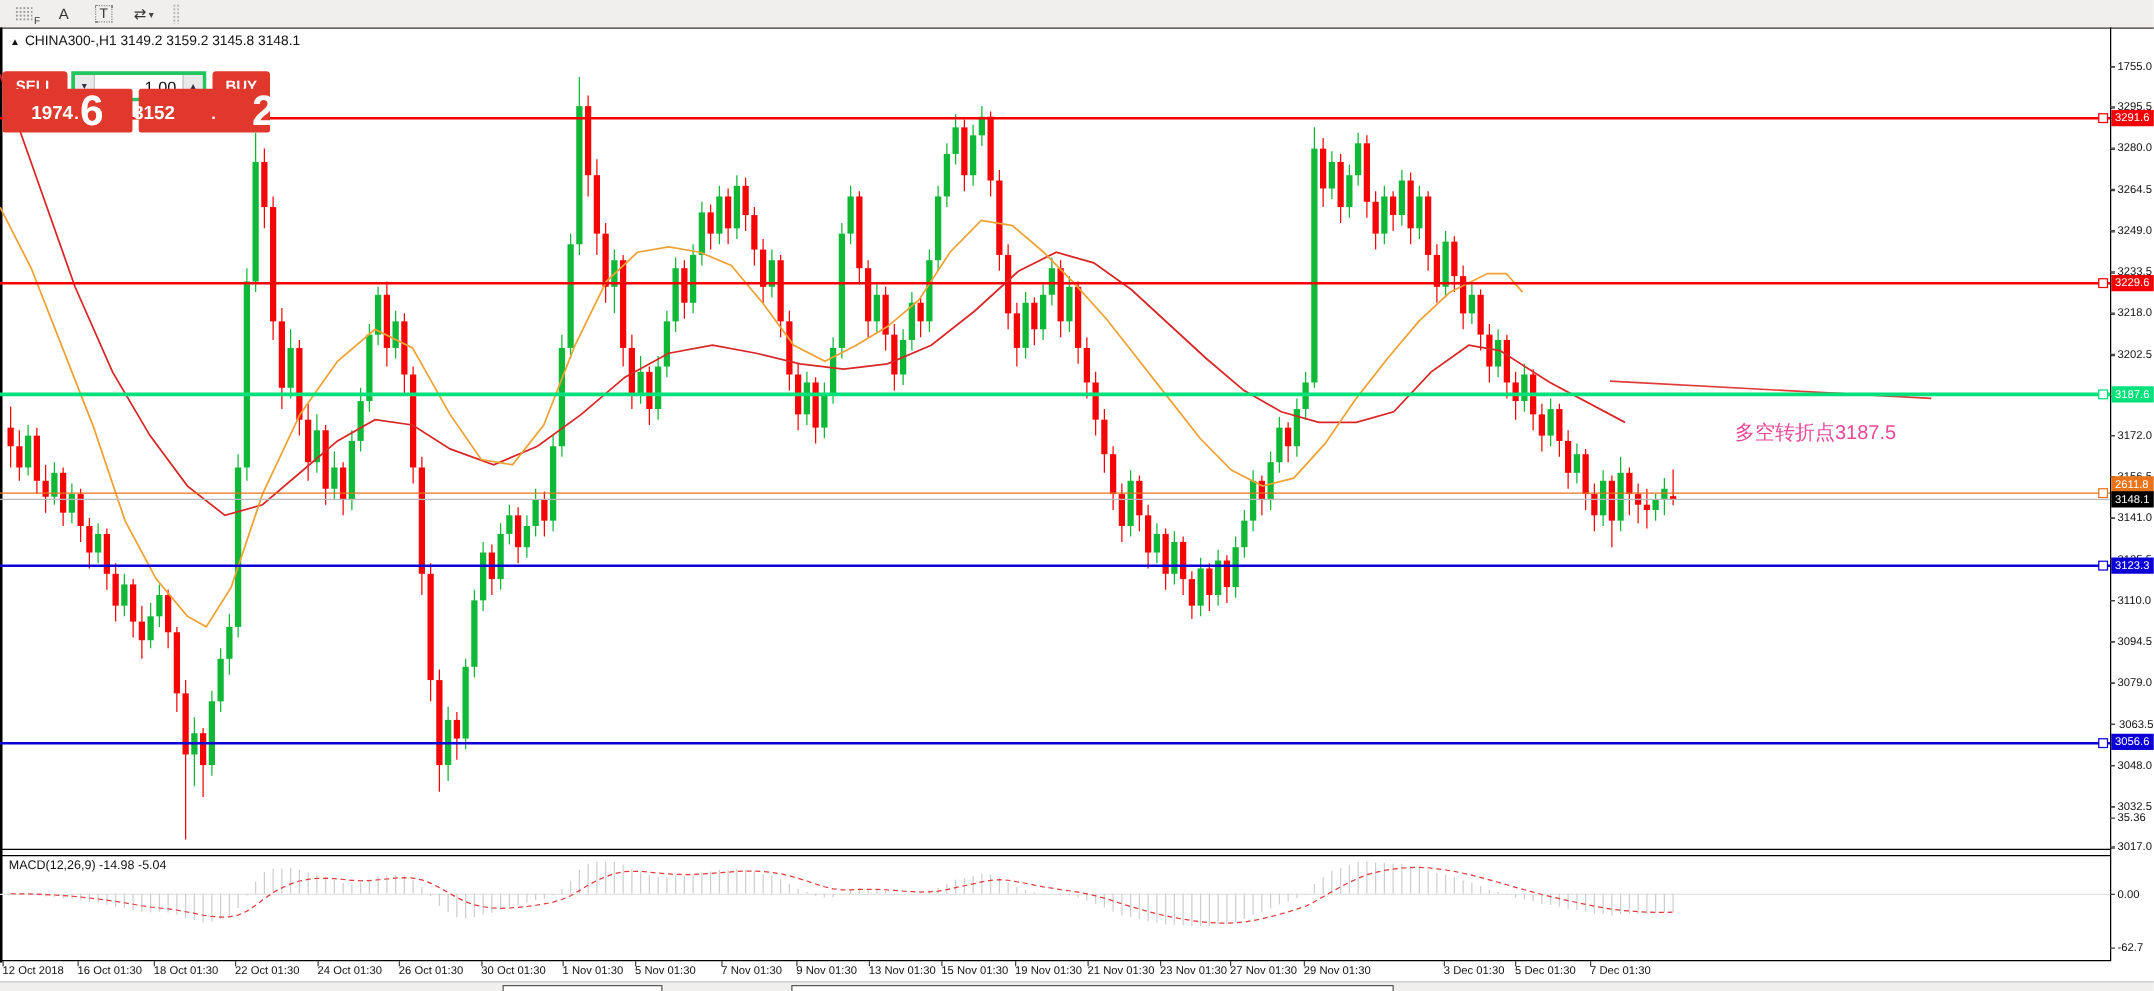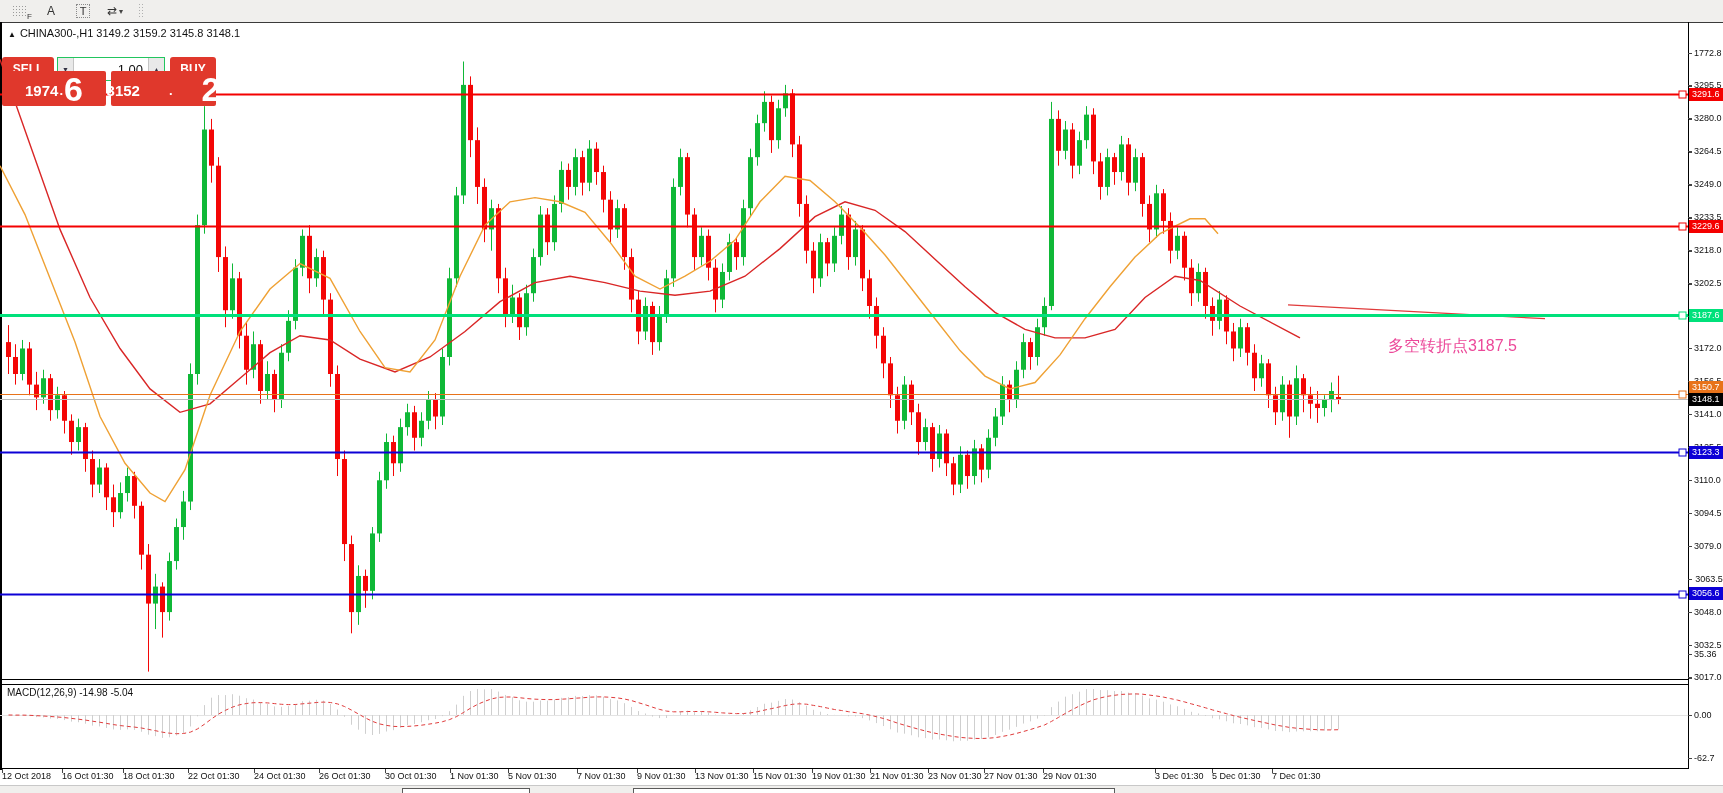--- a/index.html
+++ b/index.html
@@ -31,21 +31,21 @@
 
   
   .widget{position:absolute;left:2px;top:44px;width:214px;height:62px;z-index:7;}
   .w-row1{position:absolute;left:0;top:13px;width:214px;height:24px;}
   .btn-sell,.btn-buy{position:absolute;top:0;height:24px;background:#e0382c;color:#fff;
     font-size:12px;font-weight:bold;display:flex;align-items:center;justify-content:center;
     border-radius:3px;cursor:pointer;}
   .btn-sell{left:0;width:52px;}
   .btn-buy{right:0;width:46px;}
   .vol-wrap{position:absolute;left:55px;top:0;width:108px;height:24px;background:#fff;
-    border:1px solid #22c55e;display:flex;box-sizing:border-box;}
+    border:3px solid #22c55e;display:flex;box-sizing:border-box;}
   .spin{width:15px;height:100%;background:#e9e9e9;border:0;display:flex;align-items:center;
     justify-content:center;font-size:7px;color:#334;cursor:pointer;}
   .spin.dn{border-right:1px solid #c4c4c4;}
   .spin.up{border-left:1px solid #c4c4c4;}
   .vol-input{flex:1;border:0;outline:none;font-size:13px;text-align:right;padding:0 5px 0 0;
     font-family:"Liberation Sans",sans-serif;color:#111;min-width:0;}
   .w-row2{position:absolute;left:0;top:27px;width:214px;height:35px;}
   .px-panel{position:absolute;top:0;height:35px;background:#e0382c;color:#fff;display:flex;
     align-items:flex-end;justify-content:center;border-radius:2px;cursor:pointer;}
   .px-panel .pint{font-size:15px;font-weight:bold;line-height:30px;}
@@ -761,21 +761,21 @@
   <div class="annotation" style="color: #ec4899;">多空转折点3187.5</div>
 
   <div class="macd-label">MACD(12,26,9) -14.98 -5.04</div>
 
   <div class="sep" style="left:0;top:679px;width:1688px;height:1px;"></div>
   <div class="sep" style="left:0;top:684px;width:1688px;height:1px;"></div>
   <div class="sep" style="left:0;top:768px;width:1688px;height:1px;"></div>
   <div class="sep" style="left:1688px;top:22px;width:1px;height:747px;"></div>
 
   <div id="axis-holder">
-      <div class="ax-label" style="top: 46.5px;">1772.8</div>
+      <div class="ax-label" style="top: 46.5px;">1755.0</div>
       <div class="ax-label" style="top: 79.4499px;">3295.5</div>
       <div class="ax-label" style="top: 112.4px;">3280.0</div>
       <div class="ax-label" style="top: 145.35px;">3264.5</div>
       <div class="ax-label" style="top: 178.3px;">3249.0</div>
       <div class="ax-label" style="top: 211.249px;">3233.5</div>
       <div class="ax-label" style="top: 244.199px;">3218.0</div>
       <div class="ax-label" style="top: 277.149px;">3202.5</div>
       <div class="ax-label" style="top: 310.099px;">3187.0</div>
       <div class="ax-label" style="top: 341.986px;">3172.0</div>
       <div class="ax-label" style="top: 374.936px;">3156.5</div>
@@ -787,21 +787,21 @@
       <div class="ax-label" style="top: 572.635px; text-align: center;">3063.5</div>
       <div class="ax-label" style="top: 605.585px;">3048.0</div>
       <div class="ax-label" style="top: 638.535px;">3032.5</div>
       <div class="ax-label" style="top: 671.485px;">3017.0</div>
       <div class="ax-label" style="top: 648px;">35.36</div>
       <div class="ax-label" style="top: 708.5px;">0.00</div>
       <div class="ax-label" style="top: 751.5px;">-62.7</div>
       <div class="chip" style="background: rgb(244, 0, 0); top: 87.7405px; z-index: 3;">3291.6</div>
       <div class="chip" style="background: rgb(244, 0, 0); top: 219.54px; z-index: 3;">3229.6</div>
       <div class="chip" style="background: rgb(0, 225, 123); top: 308.824px; z-index: 3;">3187.6</div>
-      <div class="chip" style="background: rgb(232, 115, 26); top: 381.266px; z-index: 3;">3150.7</div>
+      <div class="chip" style="background: rgb(232, 115, 26); top: 381.266px; z-index: 3;">2611.8</div>
       <div class="chip" style="background: rgb(13, 0, 214); top: 445.513px; z-index: 3;">3123.3</div>
       <div class="chip" style="background: rgb(13, 0, 214); top: 587.304px; z-index: 3;">3056.6</div>
       <div class="chip" style="background: rgb(0, 0, 0); top: 392.793px; z-index: 4;">3148.1</div>
     </div>
   <div id="date-holder">
       <div class="date-label" style="left: 2px;">12 Oct 2018</div>
       <div class="date-label" style="left: 62px;">16 Oct 01:30</div>
       <div class="date-label" style="left: 123px; text-align: right;">18 Oct 01:30</div>
       <div class="date-label" style="left: 188px;">22 Oct 01:30</div>
       <div class="date-label" style="left: 254px;">24 Oct 01:30</div>

